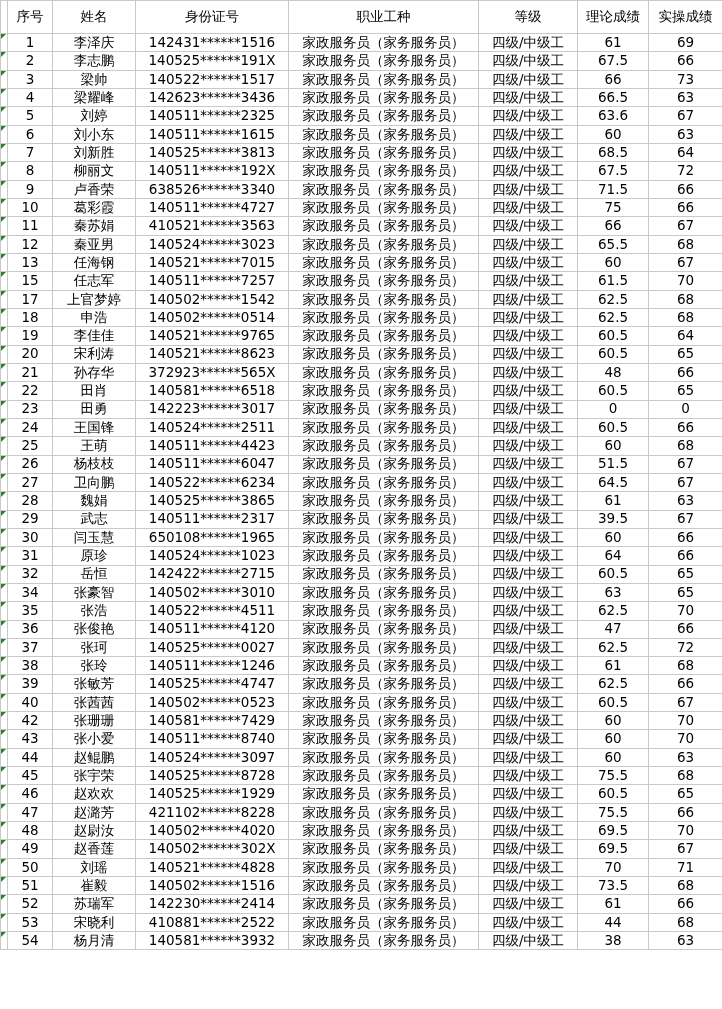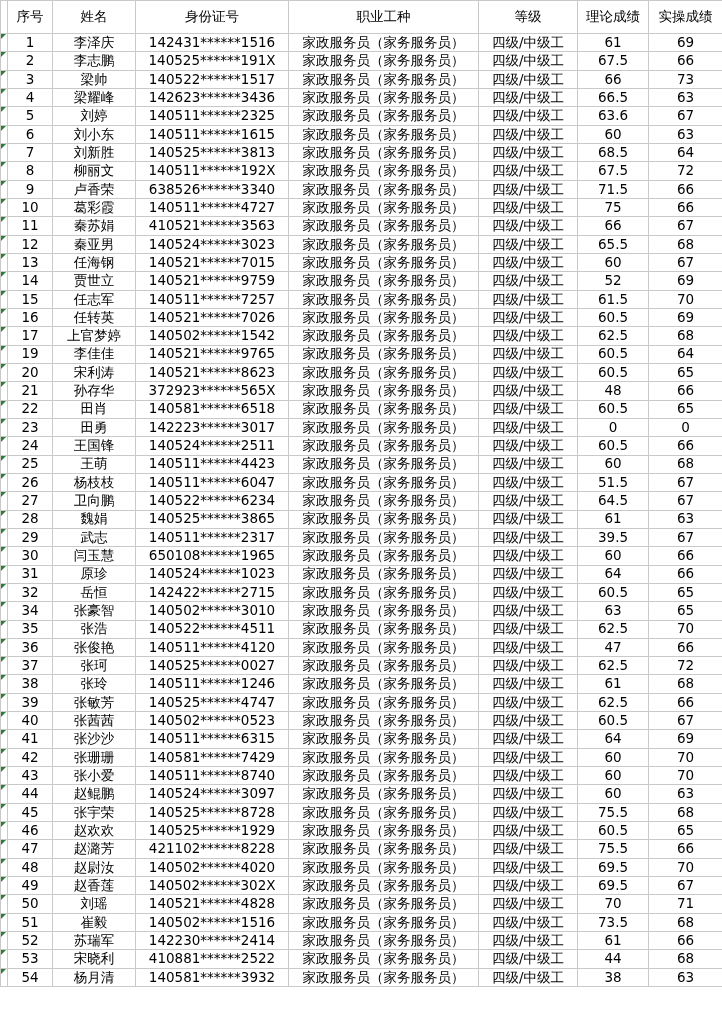--- a/index.html
+++ b/index.html
@@ -225,68 +225,56 @@
         <td>140521******7015</td>
         <td>家政服务员（家务服务员）</td>
         <td>四级/中级工</td>
         <td>60</td>
         <td>67</td>
       </tr>
       <tr>
         <td class="flag-cell">
           <span class="triangle"></span>
         </td>
-        <td>14</td>
-        <td>贾世立</td>
-        <td>140521******9759</td>
-        <td>家政服务员（家务服务员）</td>
-        <td>四级/中级工</td>
-        <td>52</td>
-        <td>69</td>
-      </tr>
-      <tr>
-        <td class="flag-cell">
-          <span class="triangle"></span>
-        </td>
         <td>15</td>
         <td>任志军</td>
         <td>140511******7257</td>
         <td>家政服务员（家务服务员）</td>
         <td>四级/中级工</td>
         <td>61.5</td>
         <td>70</td>
       </tr>
       <tr>
         <td class="flag-cell">
           <span class="triangle"></span>
         </td>
-        <td>16</td>
-        <td>任转英</td>
-        <td>140521******7026</td>
-        <td>家政服务员（家务服务员）</td>
-        <td>四级/中级工</td>
-        <td>60.5</td>
-        <td>69</td>
-      </tr>
-      <tr>
-        <td class="flag-cell">
-          <span class="triangle"></span>
-        </td>
         <td>17</td>
         <td>上官梦婷</td>
         <td>140502******1542</td>
         <td>家政服务员（家务服务员）</td>
         <td>四级/中级工</td>
         <td>62.5</td>
         <td>68</td>
       </tr>
       <tr>
         <td class="flag-cell">
           <span class="triangle"></span>
         </td>
+        <td>18</td>
+        <td>申浩</td>
+        <td>140502******0514</td>
+        <td>家政服务员（家务服务员）</td>
+        <td>四级/中级工</td>
+        <td>62.5</td>
+        <td>68</td>
+      </tr>
+      <tr>
+        <td class="flag-cell">
+          <span class="triangle"></span>
+        </td>
         <td>19</td>
         <td>李佳佳</td>
         <td>140521******9765</td>
         <td>家政服务员（家务服务员）</td>
         <td>四级/中级工</td>
         <td>60.5</td>
         <td>64</td>
       </tr>
       <tr>
         <td class="flag-cell">
@@ -520,32 +508,20 @@
         <td class="flag-cell">
           <span class="triangle"></span>
         </td>
         <td>40</td>
         <td>张茜茜</td>
         <td>140502******0523</td>
         <td>家政服务员（家务服务员）</td>
         <td>四级/中级工</td>
         <td>60.5</td>
         <td>67</td>
-      </tr>
-      <tr>
-        <td class="flag-cell">
-          <span class="triangle"></span>
-        </td>
-        <td>41</td>
-        <td>张沙沙</td>
-        <td>140511******6315</td>
-        <td>家政服务员（家务服务员）</td>
-        <td>四级/中级工</td>
-        <td>64</td>
-        <td>69</td>
       </tr>
       <tr>
         <td class="flag-cell">
           <span class="triangle"></span>
         </td>
         <td>42</td>
         <td>张珊珊</td>
         <td>140581******7429</td>
         <td>家政服务员（家务服务员）</td>
         <td>四级/中级工</td>

